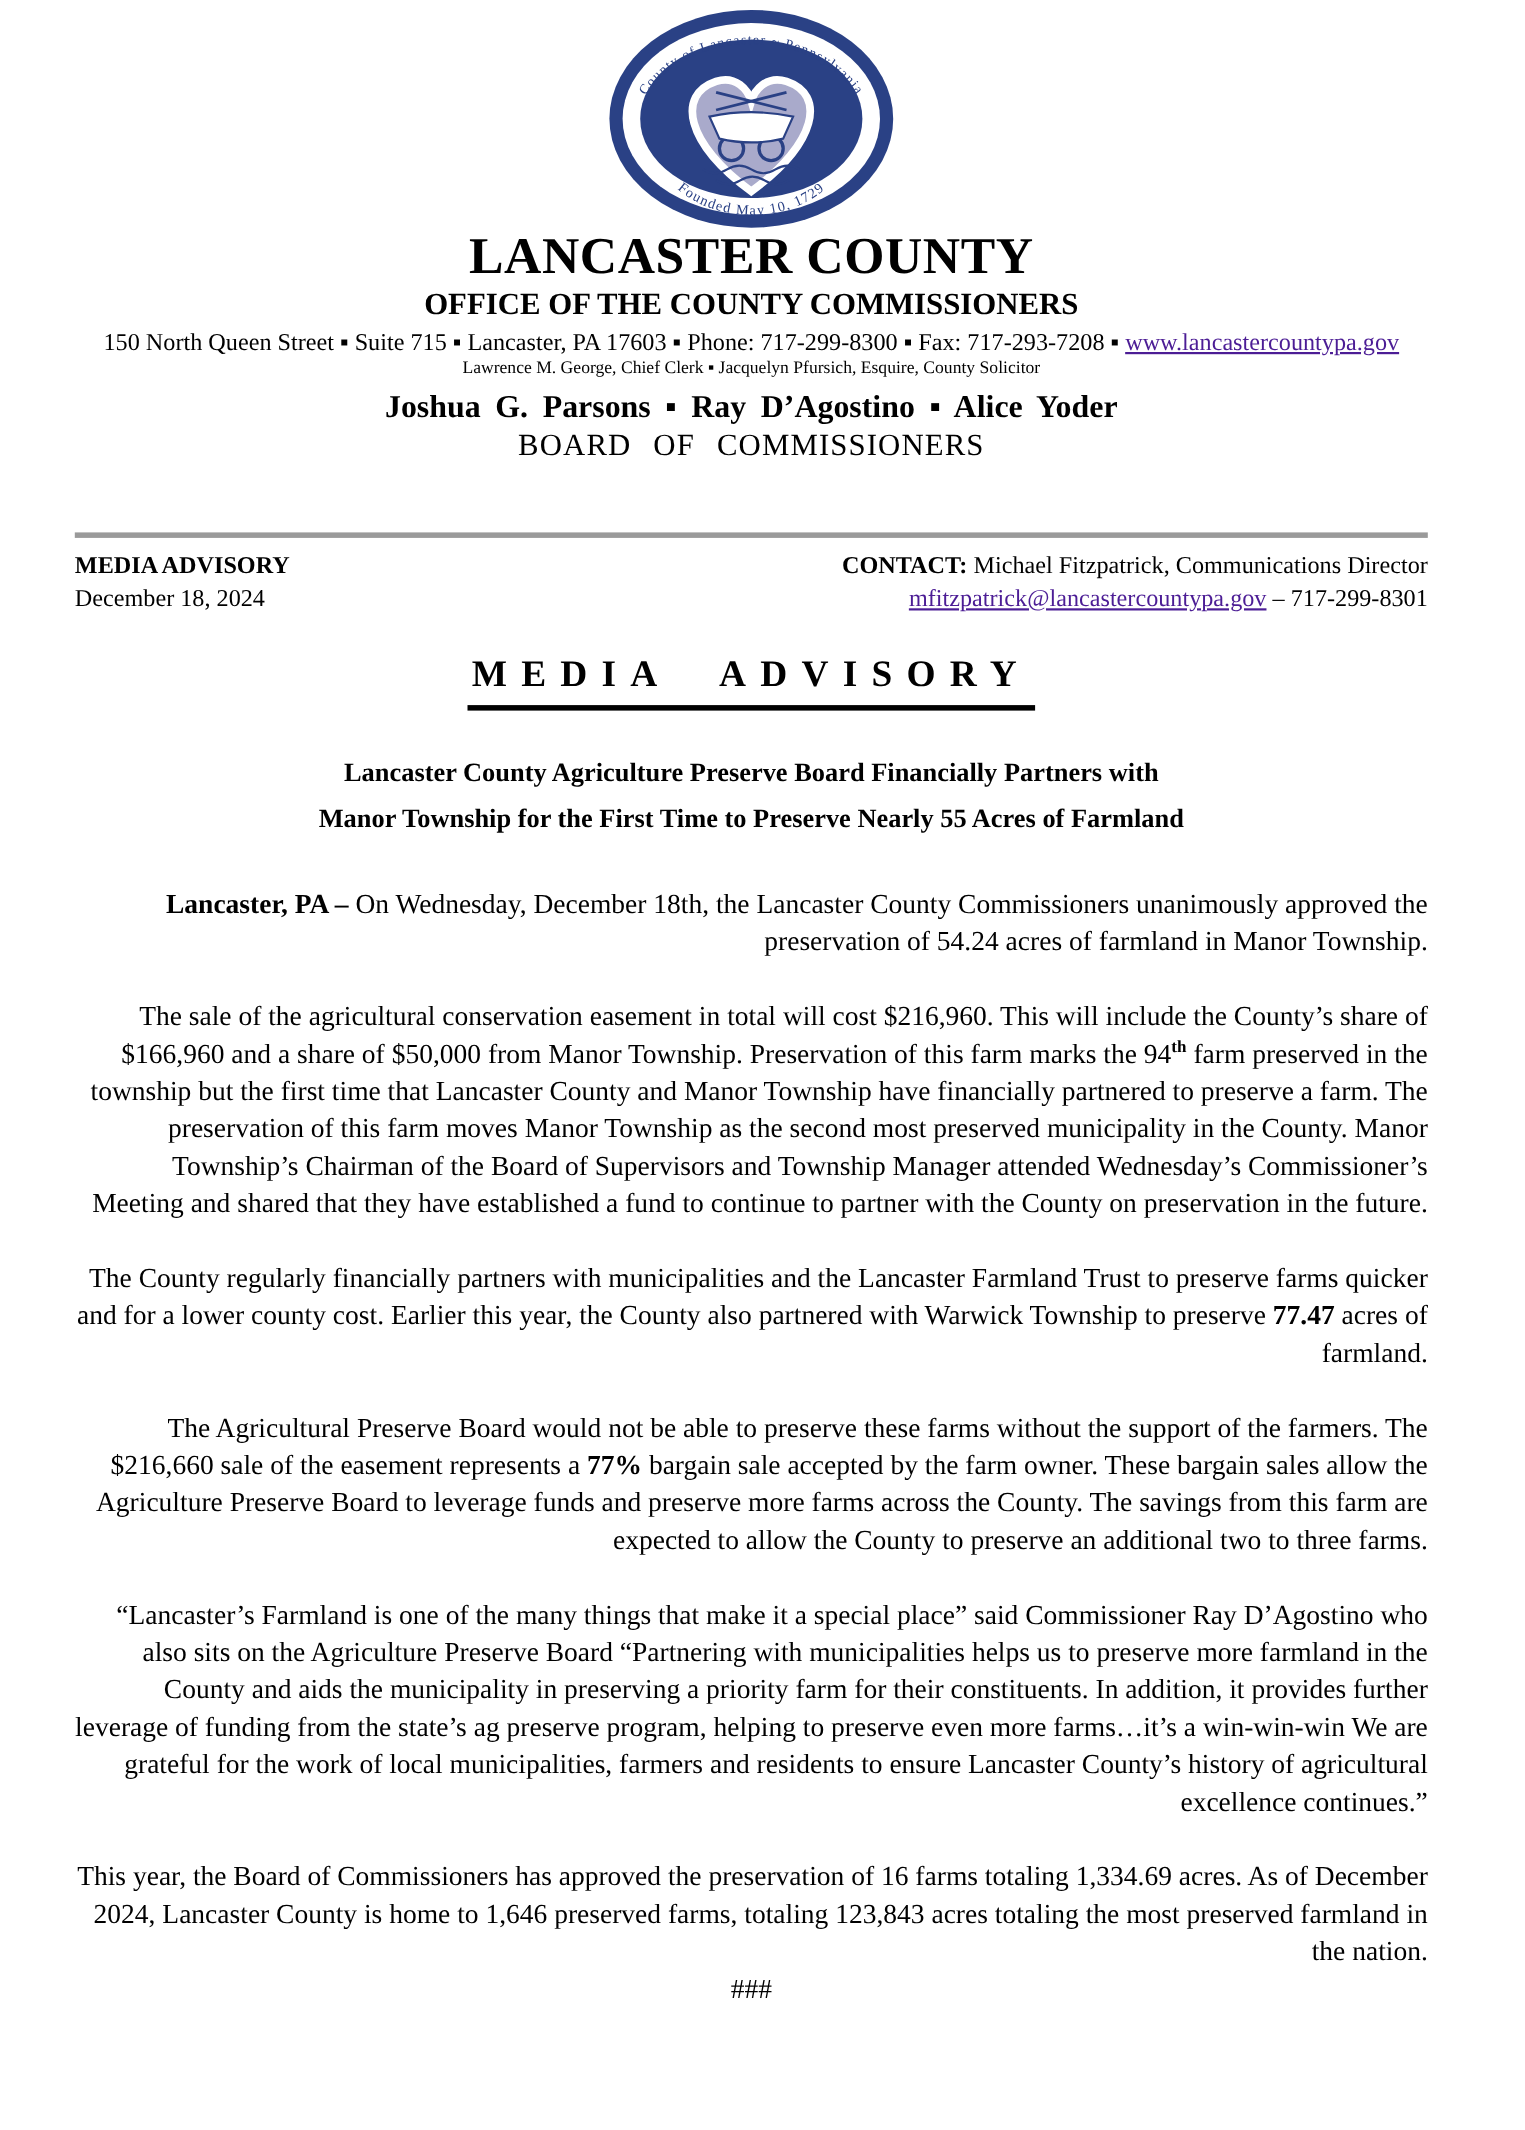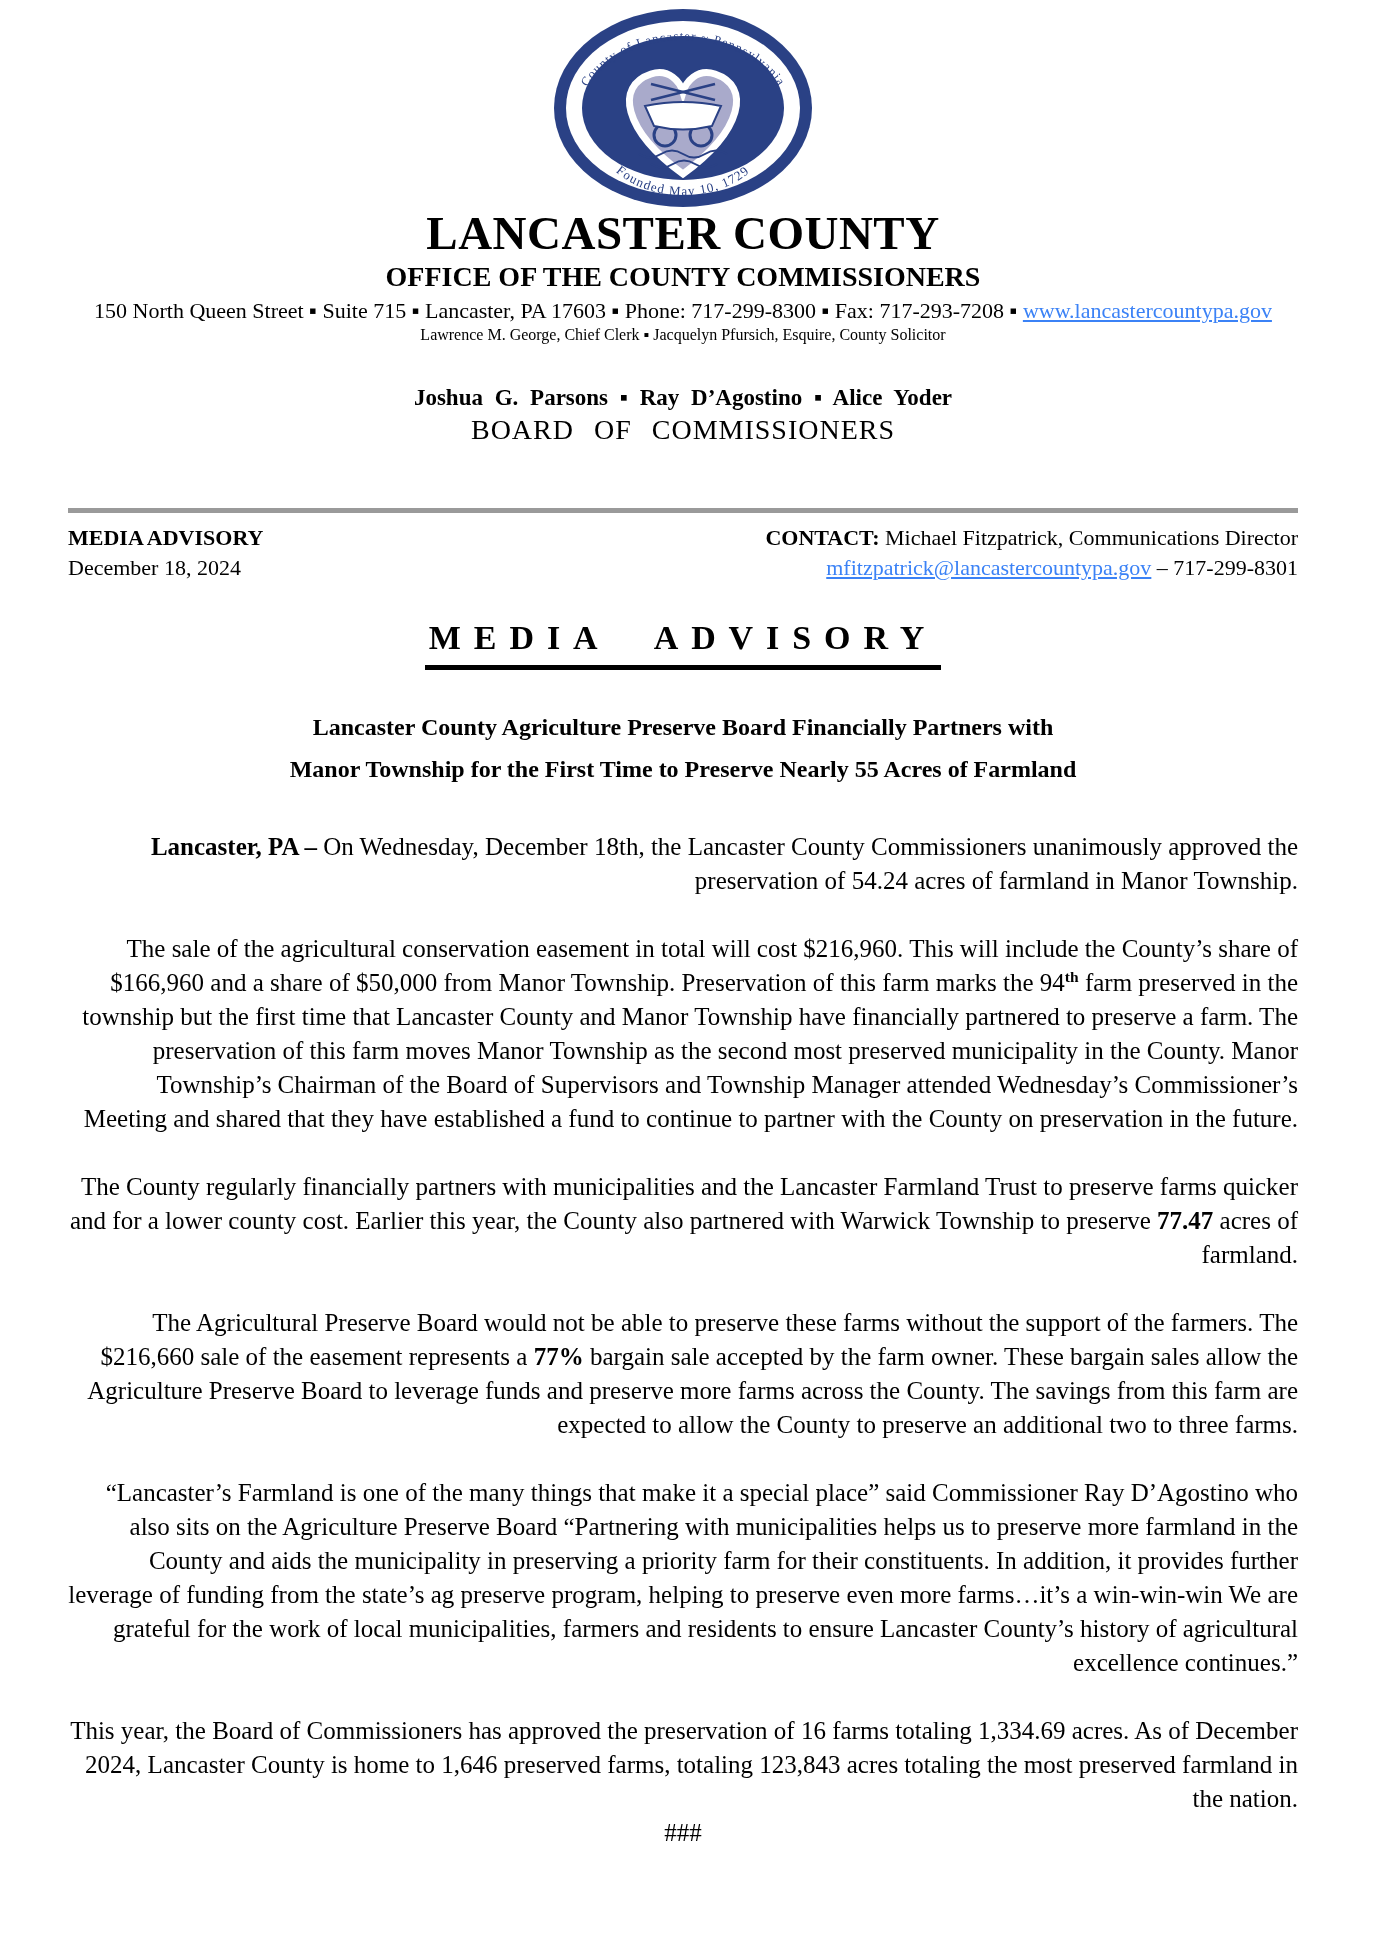--- a/index.html
+++ b/index.html
@@ -12,23 +12,23 @@
     font-family:"Liberation Serif", serif;
     color:#000000;
     overflow:hidden;
   }
   .center { text-align:center; }
   .seal { display:block; margin:0 auto; }
   .org-title { font-size:47px; font-weight:bold; line-height:1.08; margin:0 0 0 0; letter-spacing:0.5px; }
   .office-subtitle { font-size:28px; font-weight:bold; line-height:1.15; margin:2px 0 0 0; }
   .addr-line { font-size:22px; line-height:1.18; margin-top:5px; }
   .clerk-line { font-size:16px; line-height:1.18; margin-top:2px; }
-  .names-line { font-size:23px; font-weight:bold; margin-top:40px; word-spacing:6px; }
+  .names-line { font-size:29px; font-weight:bold; margin-top:9px; word-spacing:6px; }
   .board-line { font-size:28px; margin-top:3px; letter-spacing:1px; word-spacing:12px; }
-  .link { color:#3b82f6; text-decoration:underline; cursor:pointer; }
+  .link { color:#4c1d95; text-decoration:underline; cursor:pointer; }
   .rule { height:5px; background:#9a9a9a; margin-top:62px; }
   .adv-row { display:flex; justify-content:space-between; margin-top:10px; font-size:22px; line-height:30px; }
   .adv-left { text-align:left; }
   .adv-right { text-align:right; }
   .bold { font-weight:bold; }
   .headline-wrap { text-align:center; margin-top:36px; }
   .headline {
     display:inline-block;
     font-size:34px; font-weight:bold;
     letter-spacing:0.38em; word-spacing:0.75em;

